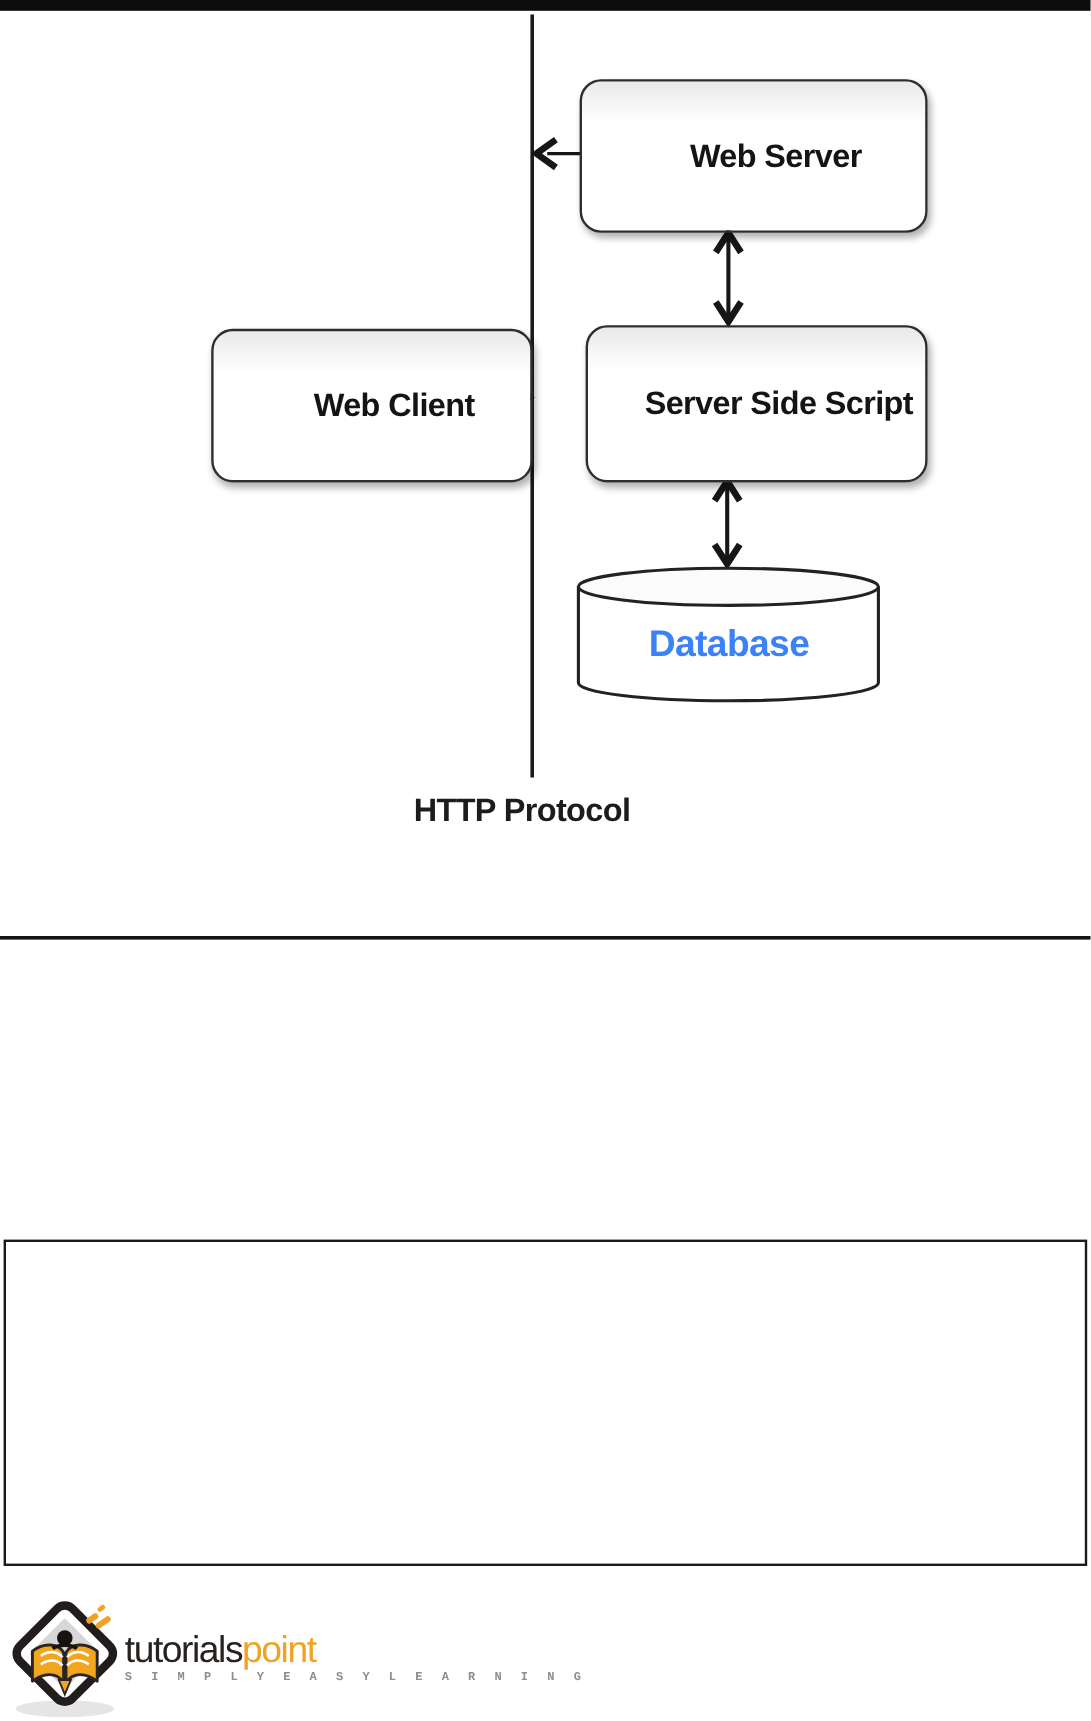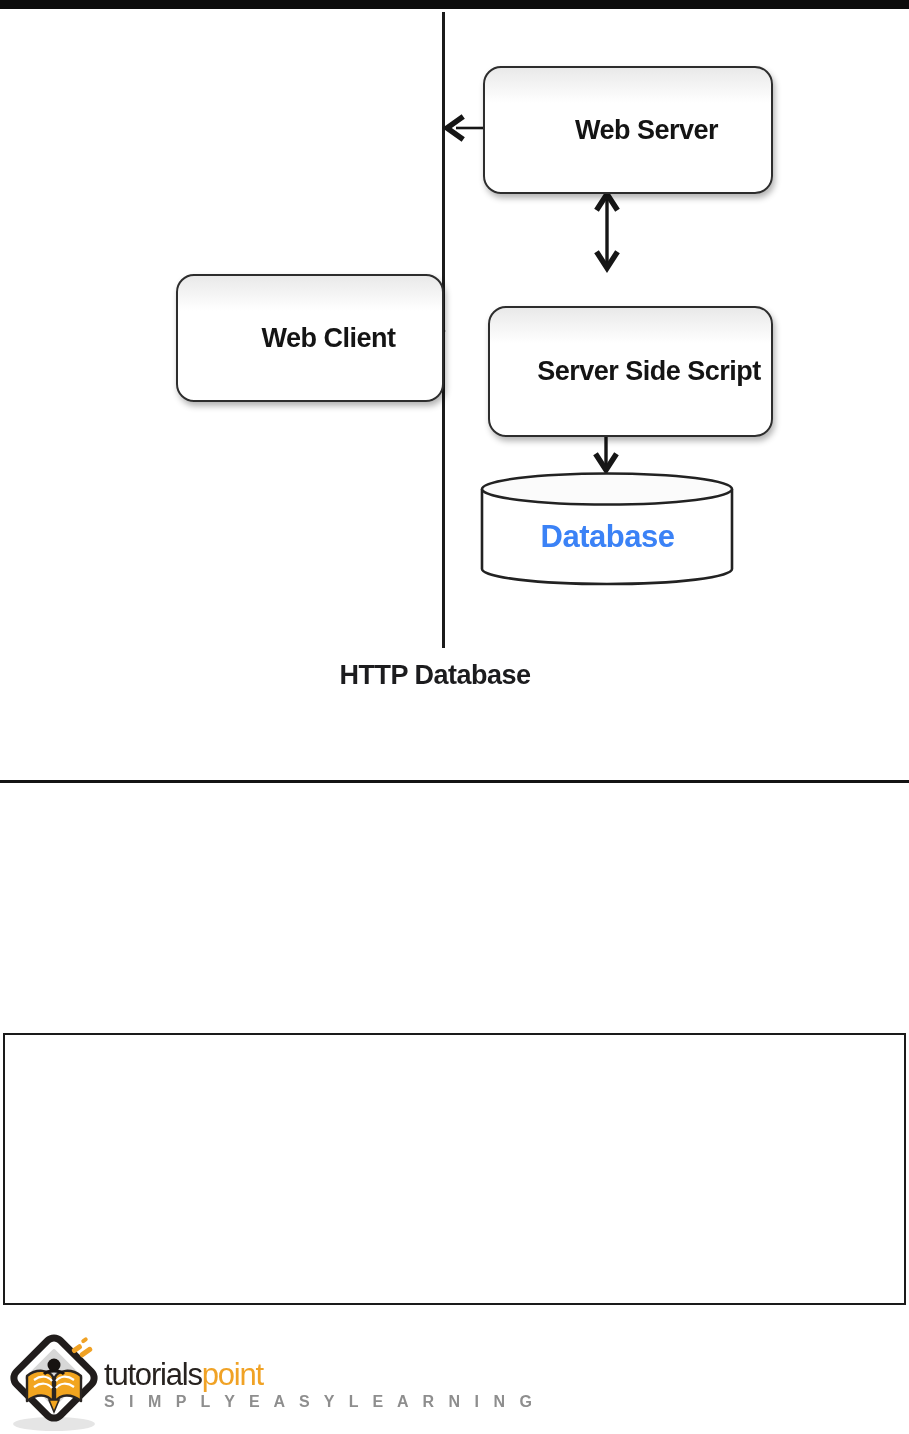--- a/index.html
+++ b/index.html
@@ -11,42 +11,42 @@
   .diagram-svg{position:absolute;left:0;top:0;width:909px;height:730px;}
   .node{
     position:absolute;display:flex;align-items:center;justify-content:center;
     background:linear-gradient(180deg,#e9e9e9 0%,#ffffff 28%);
     border:2.5px solid #2d2d2d;border-radius:18px;
     box-shadow:2px 4px 6px rgba(0,0,0,0.30);
     font-weight:700;font-size:27px;color:#141414;letter-spacing:-0.5px;padding-left:37px;
   }
   .node-web-server{left:483px;top:66px;width:249px;height:124px;}
   .node-web-client{left:176px;top:274px;width:227px;height:124px;}
-  .node-sss{left:488px;top:271px;width:244px;height:127px;margin-top:35px;}
+  .node-sss{left:488px;top:271px;width:244px;height:127px;}
   .db-label{
     position:absolute;left:482px;top:508px;width:251px;height:58px;
     display:flex;align-items:center;justify-content:center;
     font-weight:700;font-size:31px;color:#3b82f6;letter-spacing:-0.5px;
   }
   .protocol-label{
     position:absolute;left:330px;top:658px;width:210px;height:34px;
     display:flex;align-items:center;justify-content:center;
     font-weight:700;font-size:27px;color:#1c1c1e;letter-spacing:-0.5px;
   }
   .section-divider{position:absolute;left:0;top:780px;width:909px;height:3px;background:#141414;}
   .code-box{position:absolute;left:3px;top:1033px;width:899px;height:268px;border:2px solid #1a1a1a;background:#ffffff;}
   .logo{position:absolute;left:6px;top:1332px;display:flex;align-items:flex-start;}
   .logo-emblem{width:100px;height:100px;display:block;}
   .logo-text{margin-left:-2px;padding-top:27px;}
   .brand-line{font-weight:400;font-size:31px;letter-spacing:-1.2px;line-height:1;white-space:nowrap;}
   .brand-first{color:#27221f;}
   .brand-second{color:#f0a225;}
   .tagline{
-    margin-top:4px;font-size:16px;font-weight:700;color:#8e8e8e;
-    letter-spacing:5px;white-space:nowrap;line-height:1;
+    margin-top:4px;font-size:10px;font-weight:700;color:#8e8e8e;
+    letter-spacing:5px;white-space:nowrap;line-height:1;font-family:Liberation Mono, monospace;
   }
 </style>
 </head>
 <body>
 
 <div class="page">
 
   <div class="top-bar"></div>
 
   <svg class="diagram-svg" viewBox="0 0 909 730" xmlns="http://www.w3.org/2000/svg">
@@ -91,21 +91,21 @@
 
   <div class="node node-sss">
     <span>Server Side Script</span>
   </div>
 
   <div class="db-label">
     <span>Database</span>
   </div>
 
   <div class="protocol-label">
-    <span>HTTP Database</span>
+    <span>HTTP Protocol</span>
   </div>
 
   <div class="section-divider"></div>
 
   <div class="code-box"></div>
 
   <div class="logo">
     <svg class="logo-emblem" viewBox="0 0 100 100" xmlns="http://www.w3.org/2000/svg">
       <ellipse cx="48" cy="92" rx="41" ry="7" fill="#dcdcdc" opacity="0.75"></ellipse>
       <g transform="rotate(45 48 46)">

